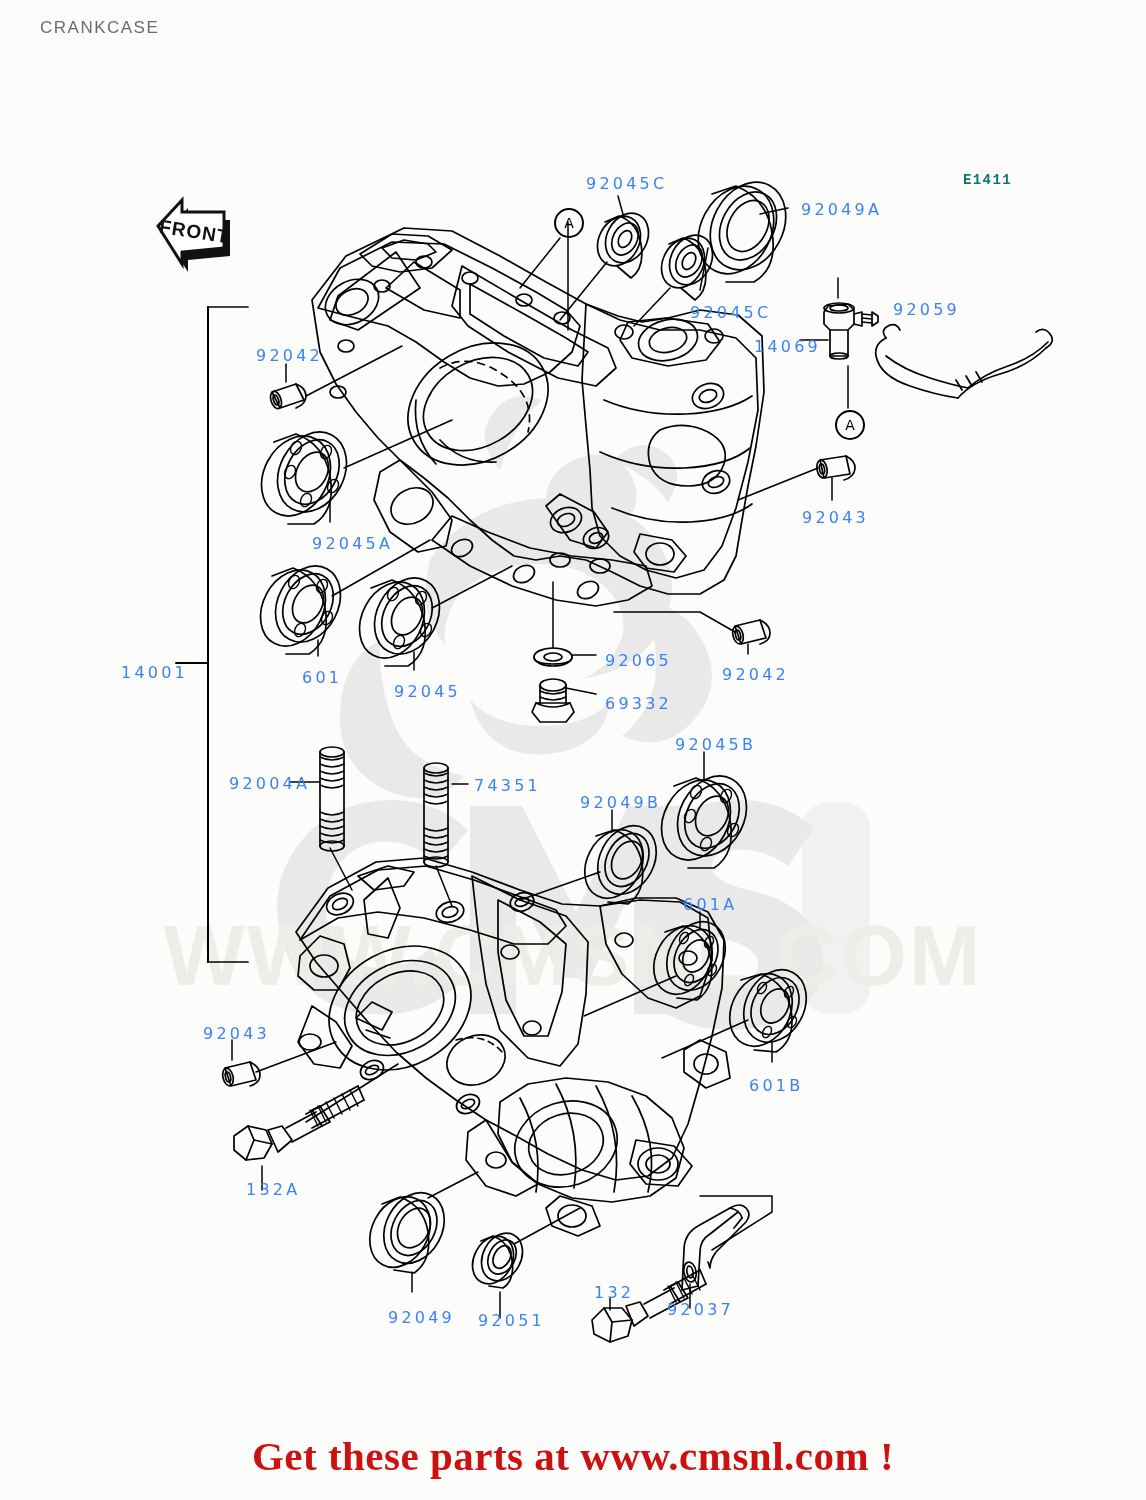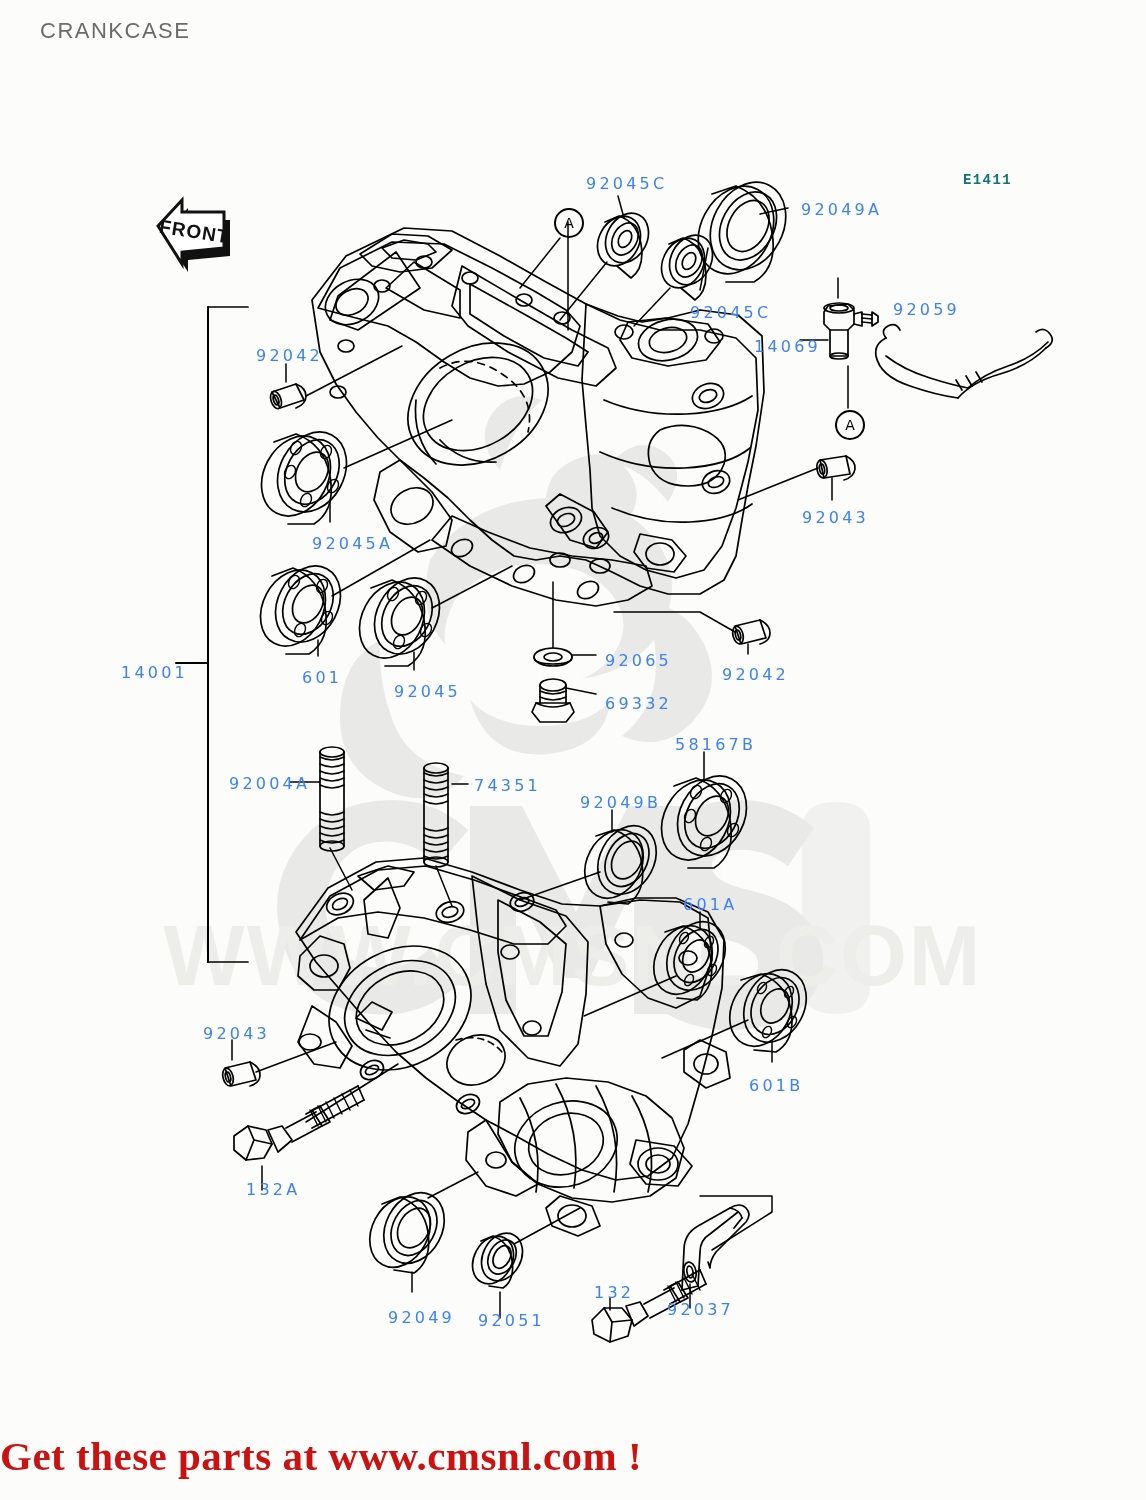--- a/index.html
+++ b/index.html
@@ -2,24 +2,24 @@
 <html><head>
 <meta charset="utf-8">
 <title>CRANKCASE - Parts Diagram</title>
 <style>
   html,body{margin:0;padding:0;background:#fcfcfa;}
   body{width:1146px;height:1500px;position:relative;overflow:hidden;
        font-family:"DejaVu Sans",sans-serif;}
   #stage{position:absolute;left:0;top:0;width:1146px;height:1500px;}
   svg.layer{position:absolute;left:0;top:0;width:1146px;height:1500px;}
   .page-title{position:absolute;left:40px;top:18px;font-family:"Liberation Sans",sans-serif;
-      font-size:22px;letter-spacing:1.5px;color:#6b6b6b;white-space:nowrap;}
+      font-size:17px;letter-spacing:1.5px;color:#6b6b6b;white-space:nowrap;}
   .ref-code{position:absolute;left:963px;top:172px;font-family:Liberation Mono, monospace;
       font-size:14px;letter-spacing:1.4px;color:#0f766e;white-space:nowrap;font-weight:600;}
-  .banner{position:absolute;left:0;top:1432px;width:1146px;text-align:left;
+  .banner{position:absolute;left:0;top:1432px;width:1146px;text-align:center;
       font-family:"Liberation Serif",serif;font-size:41px;font-weight:700;
       color:#cc1111;letter-spacing:0.5px;white-space:nowrap;}
   .lbl{position:absolute;font-family:"DejaVu Sans",sans-serif;font-size:16px;
       letter-spacing:3.2px;color:#3b82f6;white-space:nowrap;font-weight:500;}
   .cal{position:absolute;width:26px;height:26px;border:2px solid #000;border-radius:50%;
       font-family:"DejaVu Sans",sans-serif;font-size:14px;color:#000;
       display:flex;align-items:center;justify-content:center;background:transparent;}
   .front-badge{position:absolute;left:138px;top:190px;width:96px;height:88px;}
   .wm{position:absolute;left:0;top:0;width:1146px;height:1500px;pointer-events:none;}
 </style>
@@ -586,21 +586,21 @@
   <div class="lbl" style="left:754px;top:337px">14069</div>
   <div class="lbl" style="left:256px;top:346px">92042</div>
   <div class="lbl" style="left:802px;top:508px">92043</div>
   <div class="lbl" style="left:312px;top:534px">92045A</div>
   <div class="lbl" style="left:302px;top:668px">601</div>
   <div class="lbl" style="left:394px;top:682px">92045</div>
   <div class="lbl" style="left:605px;top:651px">92065</div>
   <div class="lbl" style="left:722px;top:665px">92042</div>
   <div class="lbl" style="left:605px;top:694px">69332</div>
   <div class="lbl" style="left:121px;top:663px">14001</div>
-  <div class="lbl" style="left:675px;top:735px">58167B</div>
+  <div class="lbl" style="left:675px;top:735px">92045B</div>
   <div class="lbl" style="left:229px;top:774px">92004A</div>
   <div class="lbl" style="left:474px;top:776px">74351</div>
   <div class="lbl" style="left:580px;top:793px">92049B</div>
   <div class="lbl" style="left:683px;top:895px">601A</div>
   <div class="lbl" style="left:749px;top:1076px">601B</div>
   <div class="lbl" style="left:203px;top:1024px">92043</div>
   <div class="lbl" style="left:246px;top:1180px">132A</div>
   <div class="lbl" style="left:388px;top:1308px">92049</div>
   <div class="lbl" style="left:478px;top:1311px">92051</div>
   <div class="lbl" style="left:594px;top:1283px">132</div>

